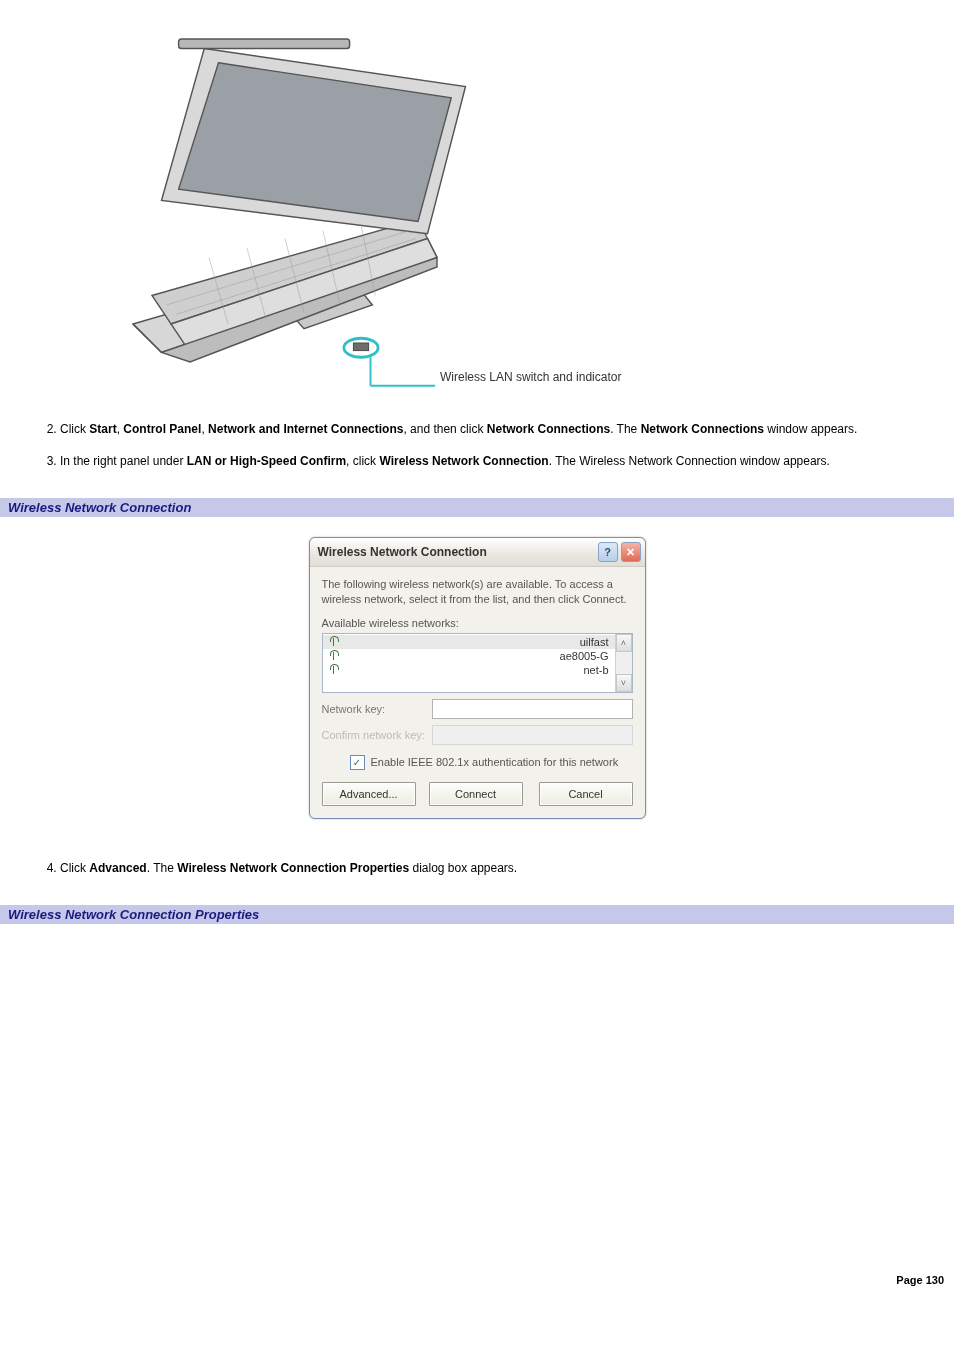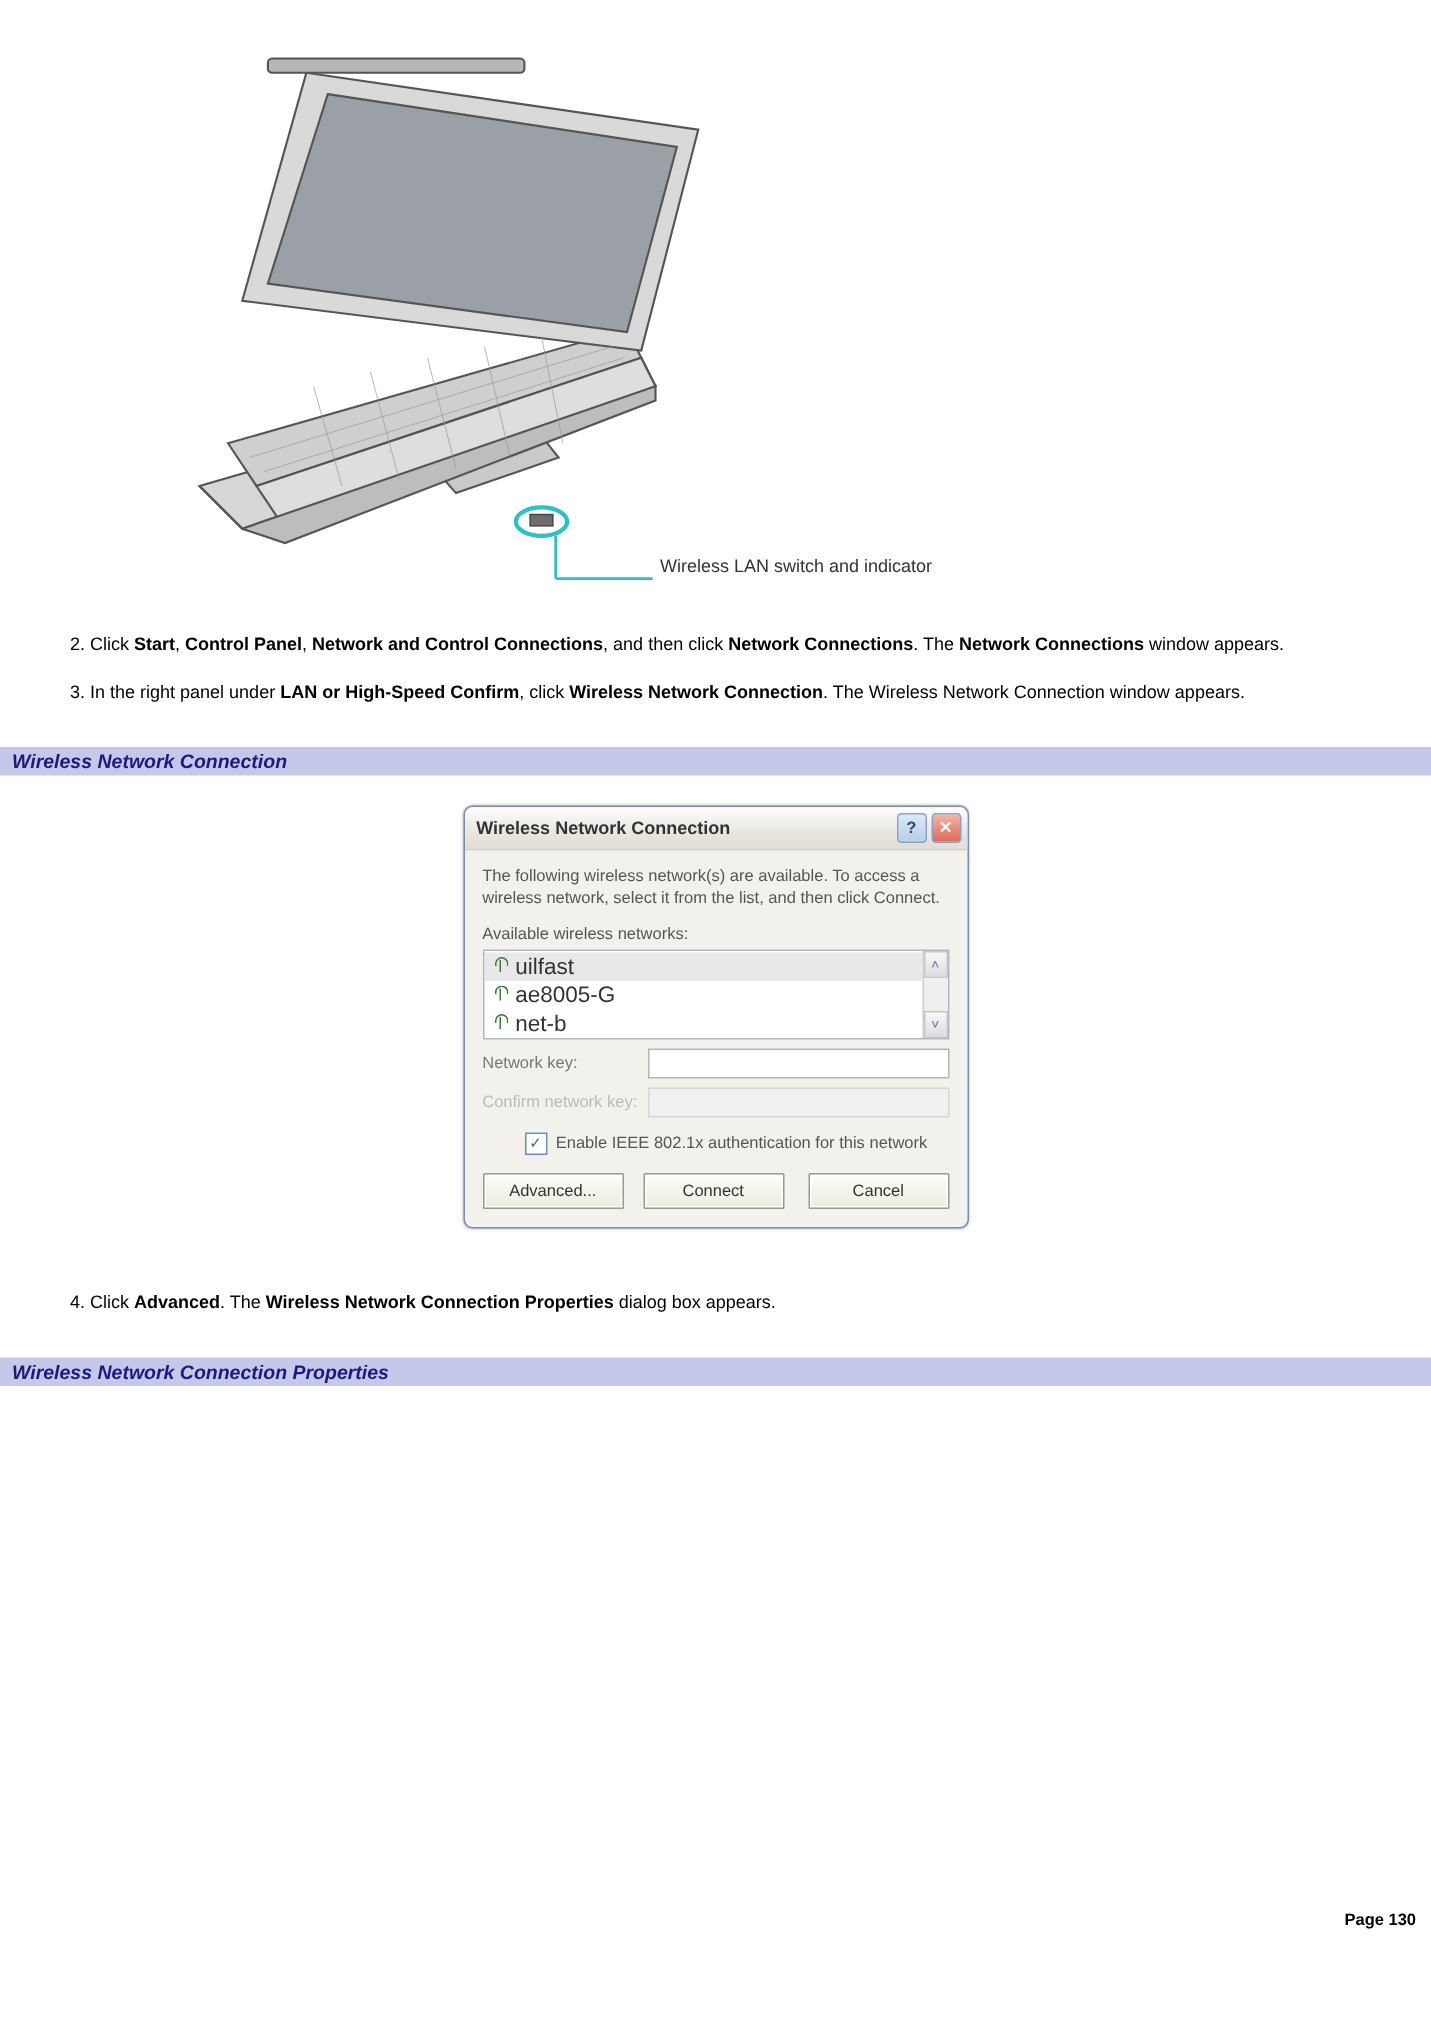--- a/index.html
+++ b/index.html
@@ -113,23 +113,24 @@
   .list-items {
     flex: 1;
     overflow: hidden;
     padding: 1px 0;
   }
   .list-item {
     display: flex;
     align-items: center;
     gap: 6px;
     padding: 1px 6px;
-    font-size: 15px;
+    font-size: 11px;
     color: #333;
     border-bottom: 0;
+    justify-content: space-between;
   }
   .list-item.selected { background: #e8e8e8; }
   .antenna {
     width: 9px; height: 12px; position: relative;
   }
   .antenna::before {
     content:""; position:absolute; left:4px; top:2px; width:1px; height:8px; background:#3a7a3a;
   }
   .antenna::after {
     content:""; position:absolute; left:1px; top:0; width:7px; height:5px;
@@ -221,21 +222,21 @@
 
         <line x1="310" y1="355" x2="310" y2="385" stroke="#2fbfc7" stroke-width="2"></line>
         <line x1="310" y1="385" x2="378" y2="385" stroke="#2fbfc7" stroke-width="2"></line>
       </g>
     </svg>
     <div class="figure-label">Wireless LAN switch and indicator</div>
   </div>
 
   <ol class="steps" start="2">
     <li>
-      <span>Click </span><b>Start</b><span>, </span><b>Control Panel</b><span>, </span><b>Network and Control Connections</b><span>, and then click </span><b>Network Connections</b><span>. The </span><b>Network Connections</b><span> window appears.</span>
+      <span>Click </span><b>Start</b><span>, </span><b>Control Panel</b><span>, </span><b>Network and Internet Connections</b><span>, and then click </span><b>Network Connections</b><span>. The </span><b>Network Connections</b><span> window appears.</span>
     </li>
     <li>
       <span>In the right panel under </span><b>LAN or High-Speed Confirm</b><span>, click </span><b>Wireless Network Connection</b><span>. The Wireless Network Connection window appears.</span>
     </li>
   </ol>
 </div>
 
 <div class="section-bar">Wireless Network Connection</div>
 
 <div class="dialog-wrap">

